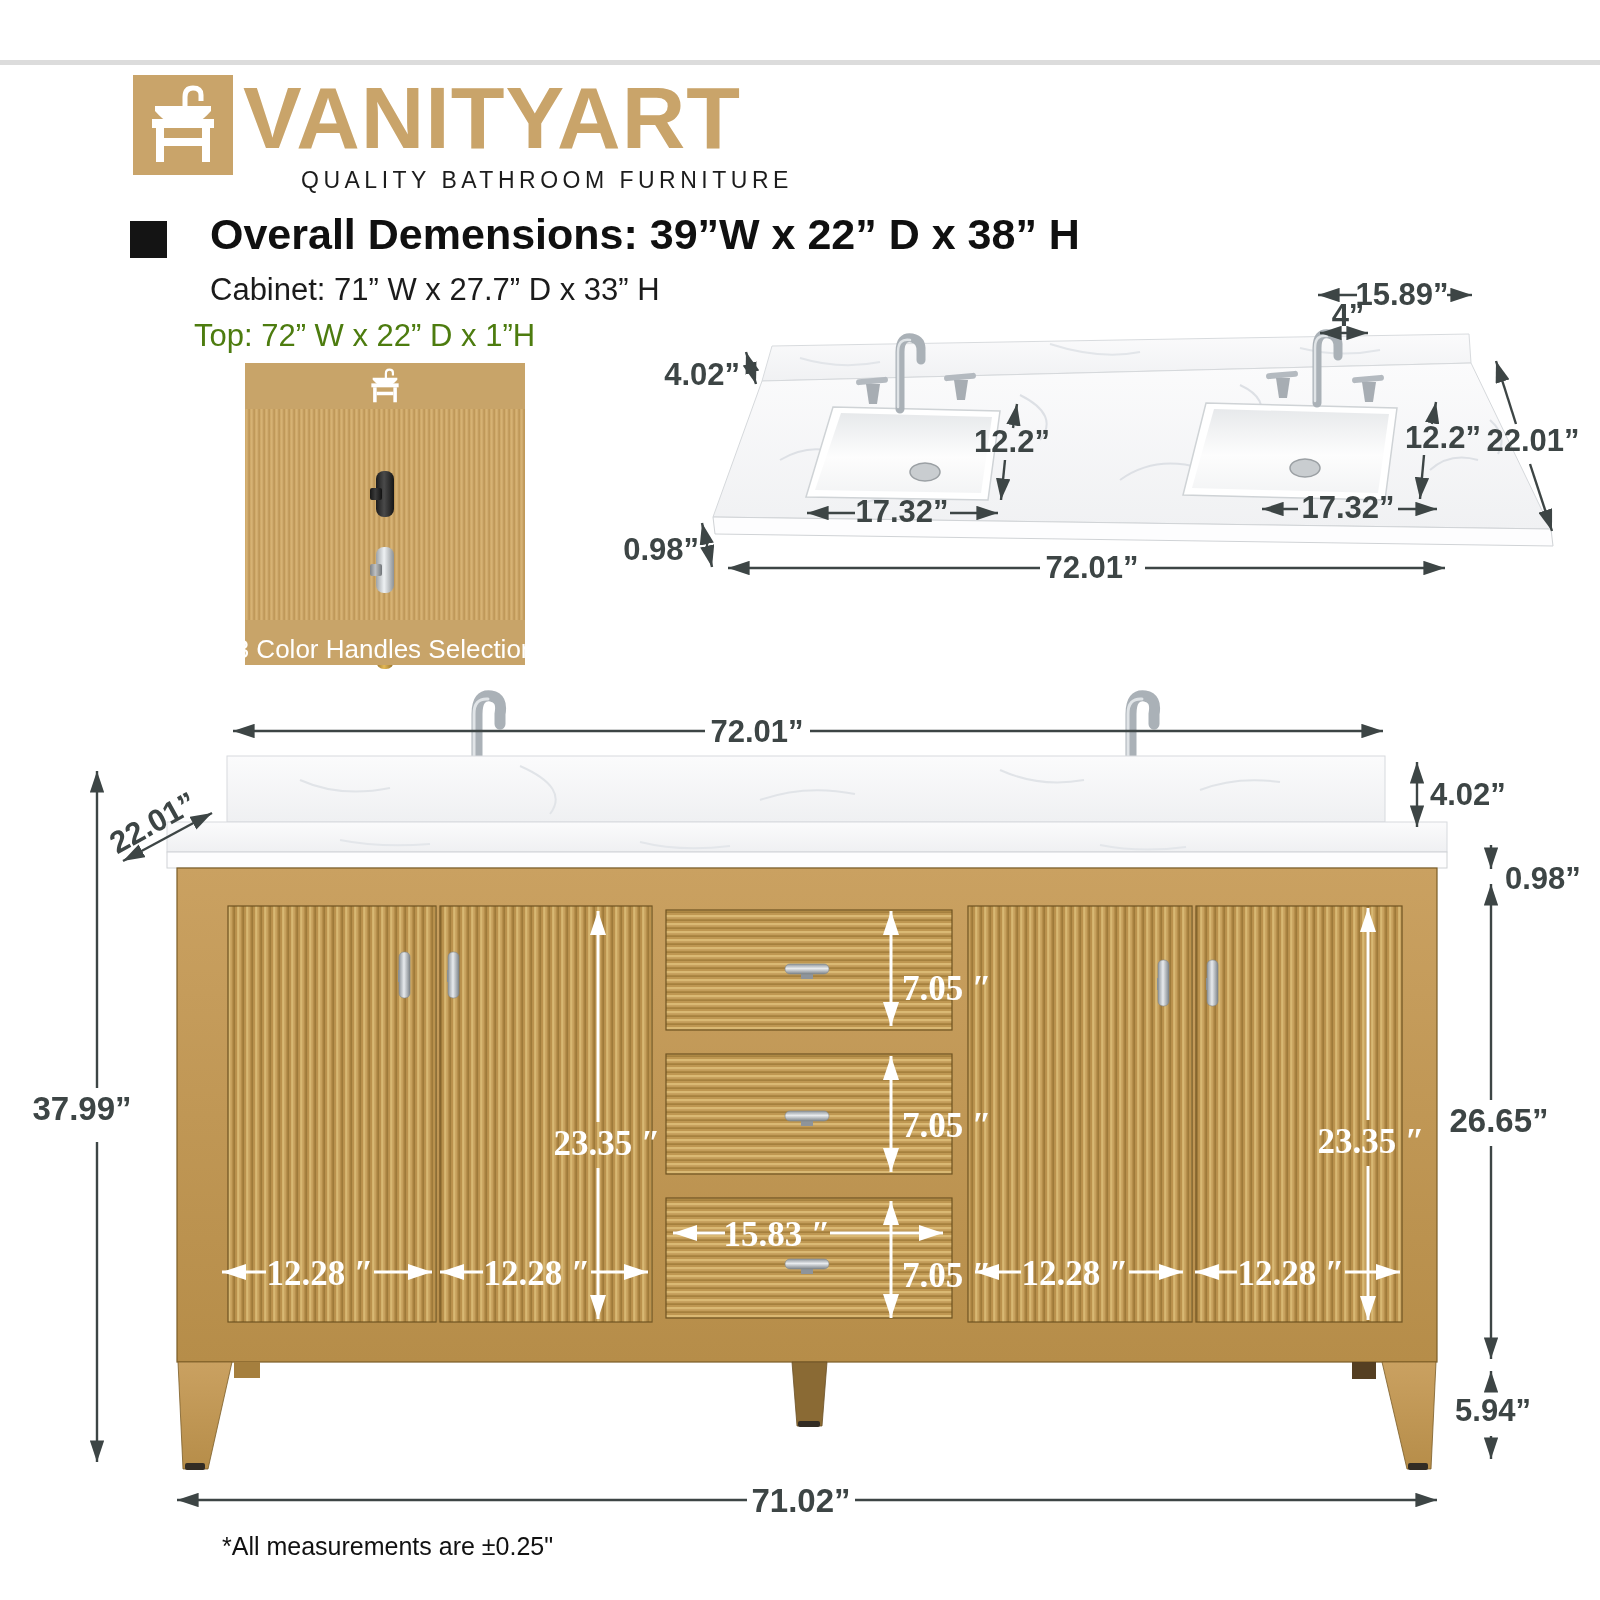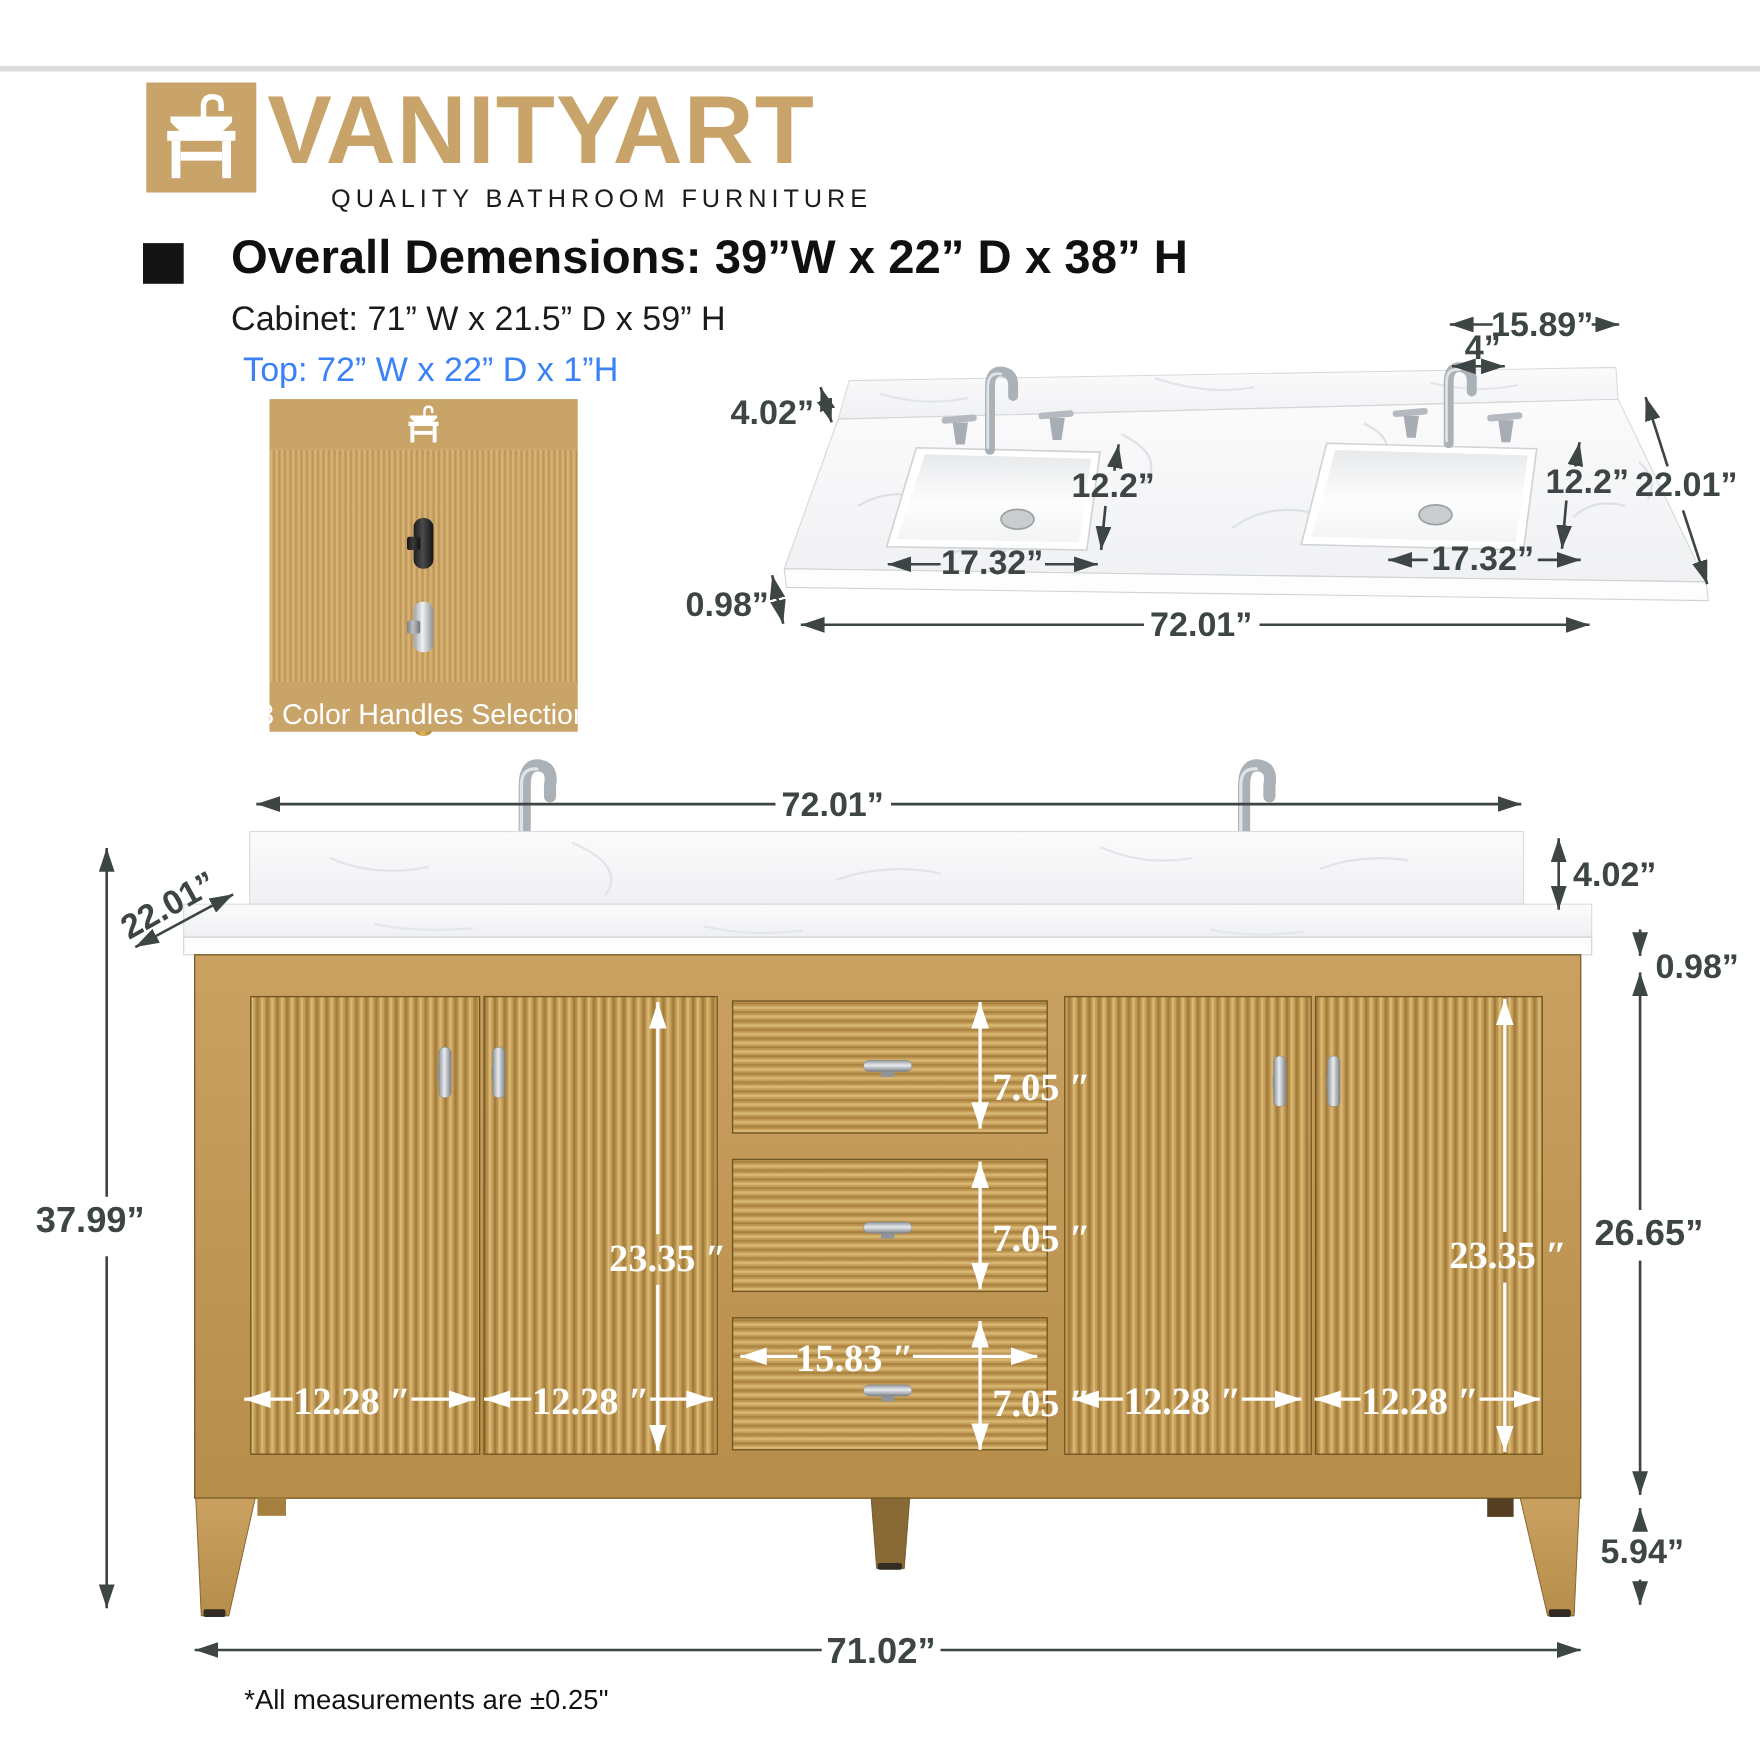--- a/index.html
+++ b/index.html
@@ -10,21 +10,21 @@
   .hairline{position:absolute;left:0;top:60px;width:1600px;height:5px;background:#dcdcdc;}
   
   .logo-box{position:absolute;left:133px;top:75px;width:100px;height:100px;background:#c9a46a;}
   .wordmark{position:absolute;left:243px;top:68px;font-size:88px;font-weight:700;
     letter-spacing:1px;color:#c9a46a;line-height:100px;}
   .tagline{position:absolute;left:261px;top:167px;font-size:23px;letter-spacing:4.5px;color:#1c1c1c;margin-left:40px;}
   
   .bullet{position:absolute;left:130px;top:221px;width:37px;height:37px;background:#141414;}
   .spec-title{position:absolute;left:210px;top:210px;font-size:43px;font-weight:700;color:#101010;white-space:nowrap;}
   .spec-line1{position:absolute;left:210px;top:272px;font-size:31px;color:#1b1b1b;white-space:nowrap;}
-  .spec-line2{position:absolute;left:221px;top:318px;font-size:31px;color:#3b82f6;white-space:nowrap;}
+  .spec-line2{position:absolute;left:194px;top:318px;font-size:31px;color:#4d7c0f;white-space:nowrap;}
   
   .handles-card{position:absolute;left:245px;top:363px;width:280px;height:302px;box-shadow:0 0 0 1px #caa76f inset;}
   .hc-band{position:absolute;left:0;width:280px;background:#c8a469;}
   .hc-top{top:0;height:46px;display:flex;align-items:center;justify-content:center;}
   .hc-bottom{bottom:0;height:45px;display:flex;align-items:flex-end;justify-content:center;}
   .hc-caption{color:#ffffff;font-size:26px;white-space:nowrap;}
   .hc-wood{position:absolute;left:0;top:46px;width:280px;height:211px;
     background:
       repeating-linear-gradient(90deg,
         #c79f5e 0px, #d9b677 1px, #cda76a 3px, #b99354 4px, #c79f5e 5px);
@@ -56,21 +56,21 @@
     <rect x="23" y="53" width="8" height="34" fill="#ffffff"></rect>
     <rect x="69" y="53" width="8" height="34" fill="#ffffff"></rect>
     <rect x="31" y="63" width="38" height="8" fill="#ffffff"></rect>
   </svg>
 </div>
 <div class="wordmark">VANITYART</div>
 <div class="tagline">QUALITY BATHROOM FURNITURE</div>
 
 <div class="bullet"></div>
 <div class="spec-title">Overall Demensions: 39”W x 22” D x 38” H</div>
-<div class="spec-line1">Cabinet: 71” W x 21.5” D x 59” H</div>
+<div class="spec-line1">Cabinet: 71” W x 27.7” D x 33” H</div>
 <div class="spec-line2">Top: 72” W x 22” D x 1”H</div>
 
 <div class="handles-card">
   <div class="hc-band hc-top">
     <svg width="44" height="44" viewBox="0 0 100 100" style="position:static">
       <g fill="none" stroke="#ffffff" stroke-width="5">
         <path d="M52,34 V 22 Q 52,13 60,13 Q 68,13 68,20 L 68,26"></path>
       </g>
       <path d="M22,31 L78,31 L78,36 Q 64,52 50,52 Q 36,52 22,36 Z" fill="#ffffff"></path>
       <rect x="19" y="44" width="62" height="9" fill="#ffffff"></rect>

